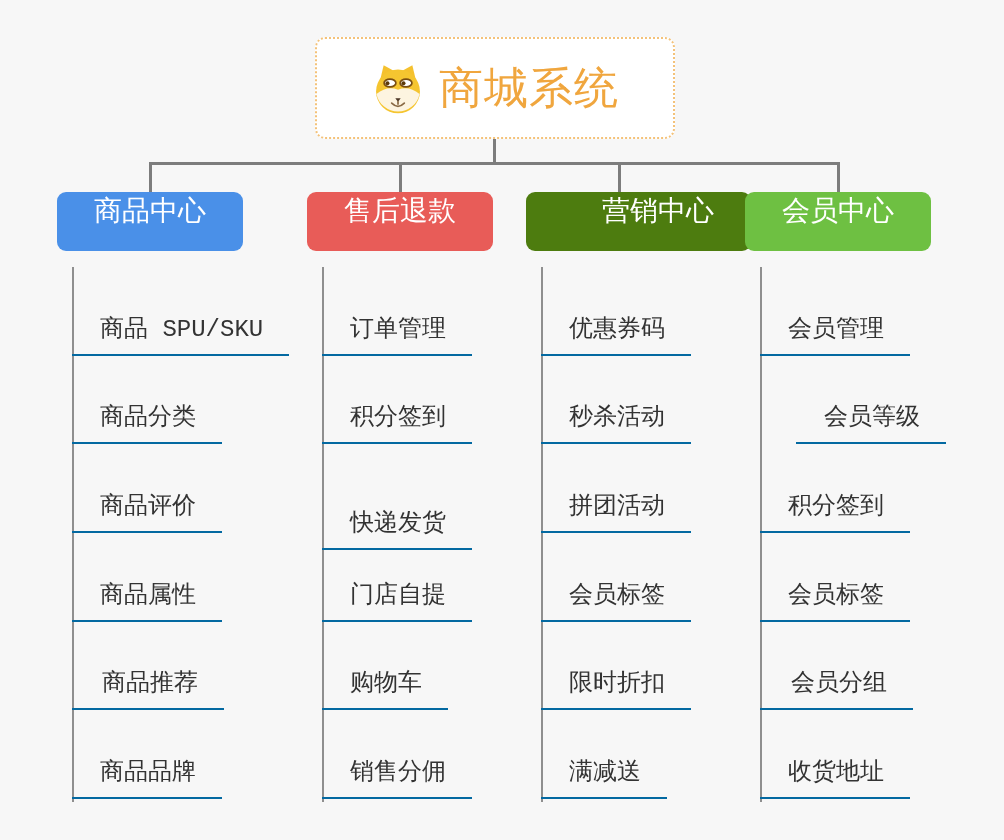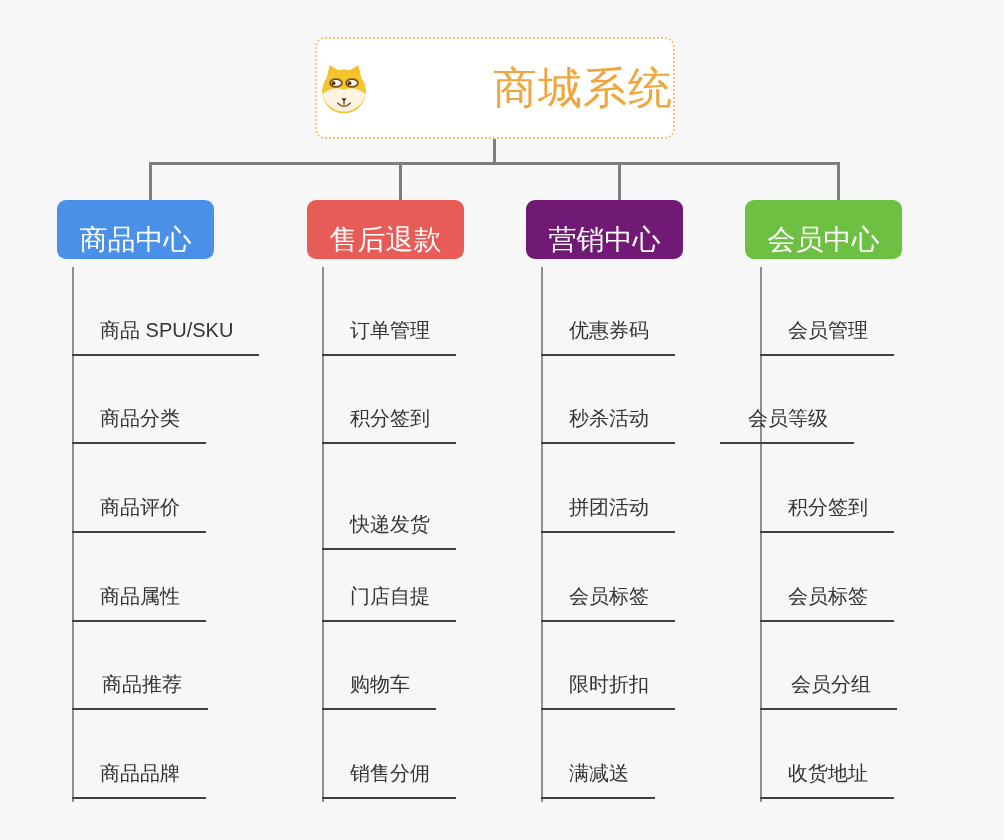--- a/index.html
+++ b/index.html
@@ -18,62 +18,63 @@
   .root-node{
     position:absolute;
     left:315px; top:37px;
     width:360px; height:102px;
     background:#ffffff;
     border:2px dotted #f4c279;
     border-radius:10px;
     box-sizing:border-box;
     display:flex;
     align-items:center;
-    justify-content:space-between;
+    justify-content:center;
     gap:14px;
     cursor:pointer;
   }
   .root-label{
     font-size:44px;
     color:#f0a63e;
     letter-spacing:1px;
     white-space:nowrap;
   }
   .root-icon{width:54px;height:54px;flex:0 0 auto;}
   
   .line{position:absolute;background:#7d7d7d;}
   .leaf-vline{position:absolute;width:2px;background:#8f8f8f;}
   
   .branch{
     position:absolute;
-    top:200px;
-    width:157px; height:59px;
+    top:192px;
+    width:186px; height:59px;
     border-radius:9px;
     color:#ffffff;
     font-size:28px;
     display:flex;
-    align-items:flex-end;
+    align-items:flex-start;
     justify-content:center;
     white-space:nowrap;
     cursor:pointer;
   }
   .branch.b0{left:57px;}
   .branch.b1{left:307px;}
   .branch.b2{left:526px;}
   .branch.b3{left:745px;}
   
   .leaf{
     position:absolute;
     white-space:nowrap;
-    font-size:20px;
+    font-size:24px;
     color:#333333;
     line-height:36px;
     padding:0 26px 6px 28px;
-    border-bottom:2px solid #404040;
+    border-bottom:2px solid #0369a1;
     cursor:pointer;
+    font-family:Liberation Mono, monospace;
   }
 </style>
 </head>
 <body>
 
 <div class="canvas">
 
   <div class="line" style="left:493px;top:139px;width:3px;height:25px;"></div>
   <div class="line" style="left:149px;top:162px;width:691px;height:3px;"></div>
   <div class="line" style="left:149px;top:162px;width:3px;height:47px;"></div>
@@ -101,21 +102,21 @@
     </svg>
     <span class="root-label">商城系统</span>
   </div>
 
   <div class="branch b0" style="background-color: rgb(74, 144, 232);">
     <span>商品中心</span>
   </div>
   <div class="branch b1" style="background-color: rgb(232, 92, 88);">
     <span>售后退款</span>
   </div>
-  <div class="branch b2" style="background-color: #701a75;">
+  <div class="branch b2" style="background-color: #4d7c0f; padding-left: 39px;">
     <span>营销中心</span>
   </div>
   <div class="branch b3" style="background-color: rgb(110, 192, 66);">
     <span>会员中心</span>
   </div>
 
   <div class="leaf" style="left:72px;top:312px;">商品 SPU/SKU</div>
   <div class="leaf" style="left:72px;top:400px;">商品分类</div>
   <div class="leaf" style="left:72px;top:489px;">商品评价</div>
   <div class="leaf" style="left:72px;top:578px;">商品属性</div>
@@ -130,19 +131,19 @@
   <div class="leaf" style="left:322px;top:755px;">销售分佣</div>
 
   <div class="leaf" style="left:541px;top:312px;">优惠券码</div>
   <div class="leaf" style="left:541px;top:400px;">秒杀活动</div>
   <div class="leaf" style="left:541px;top:489px;">拼团活动</div>
   <div class="leaf" style="left:541px;top:578px;">会员标签</div>
   <div class="leaf" style="left:541px;top:666px;">限时折扣</div>
   <div class="leaf" style="left:541px;top:755px;">满减送</div>
 
   <div class="leaf" style="left:760px;top:312px;">会员管理</div>
-  <div class="leaf" style="left:720px;top:400px;">会员等级</div>
+  <div class="leaf" style="left:796px;top:400px;">会员等级</div>
   <div class="leaf" style="left:760px;top:489px;">积分签到</div>
   <div class="leaf" style="left:760px;top:578px;">会员标签</div>
   <div class="leaf" style="left:760px;top:666px;padding-left:31px;">会员分组</div>
   <div class="leaf" style="left:760px;top:755px;">收货地址</div>
 
 </div>
 
 </body></html>

